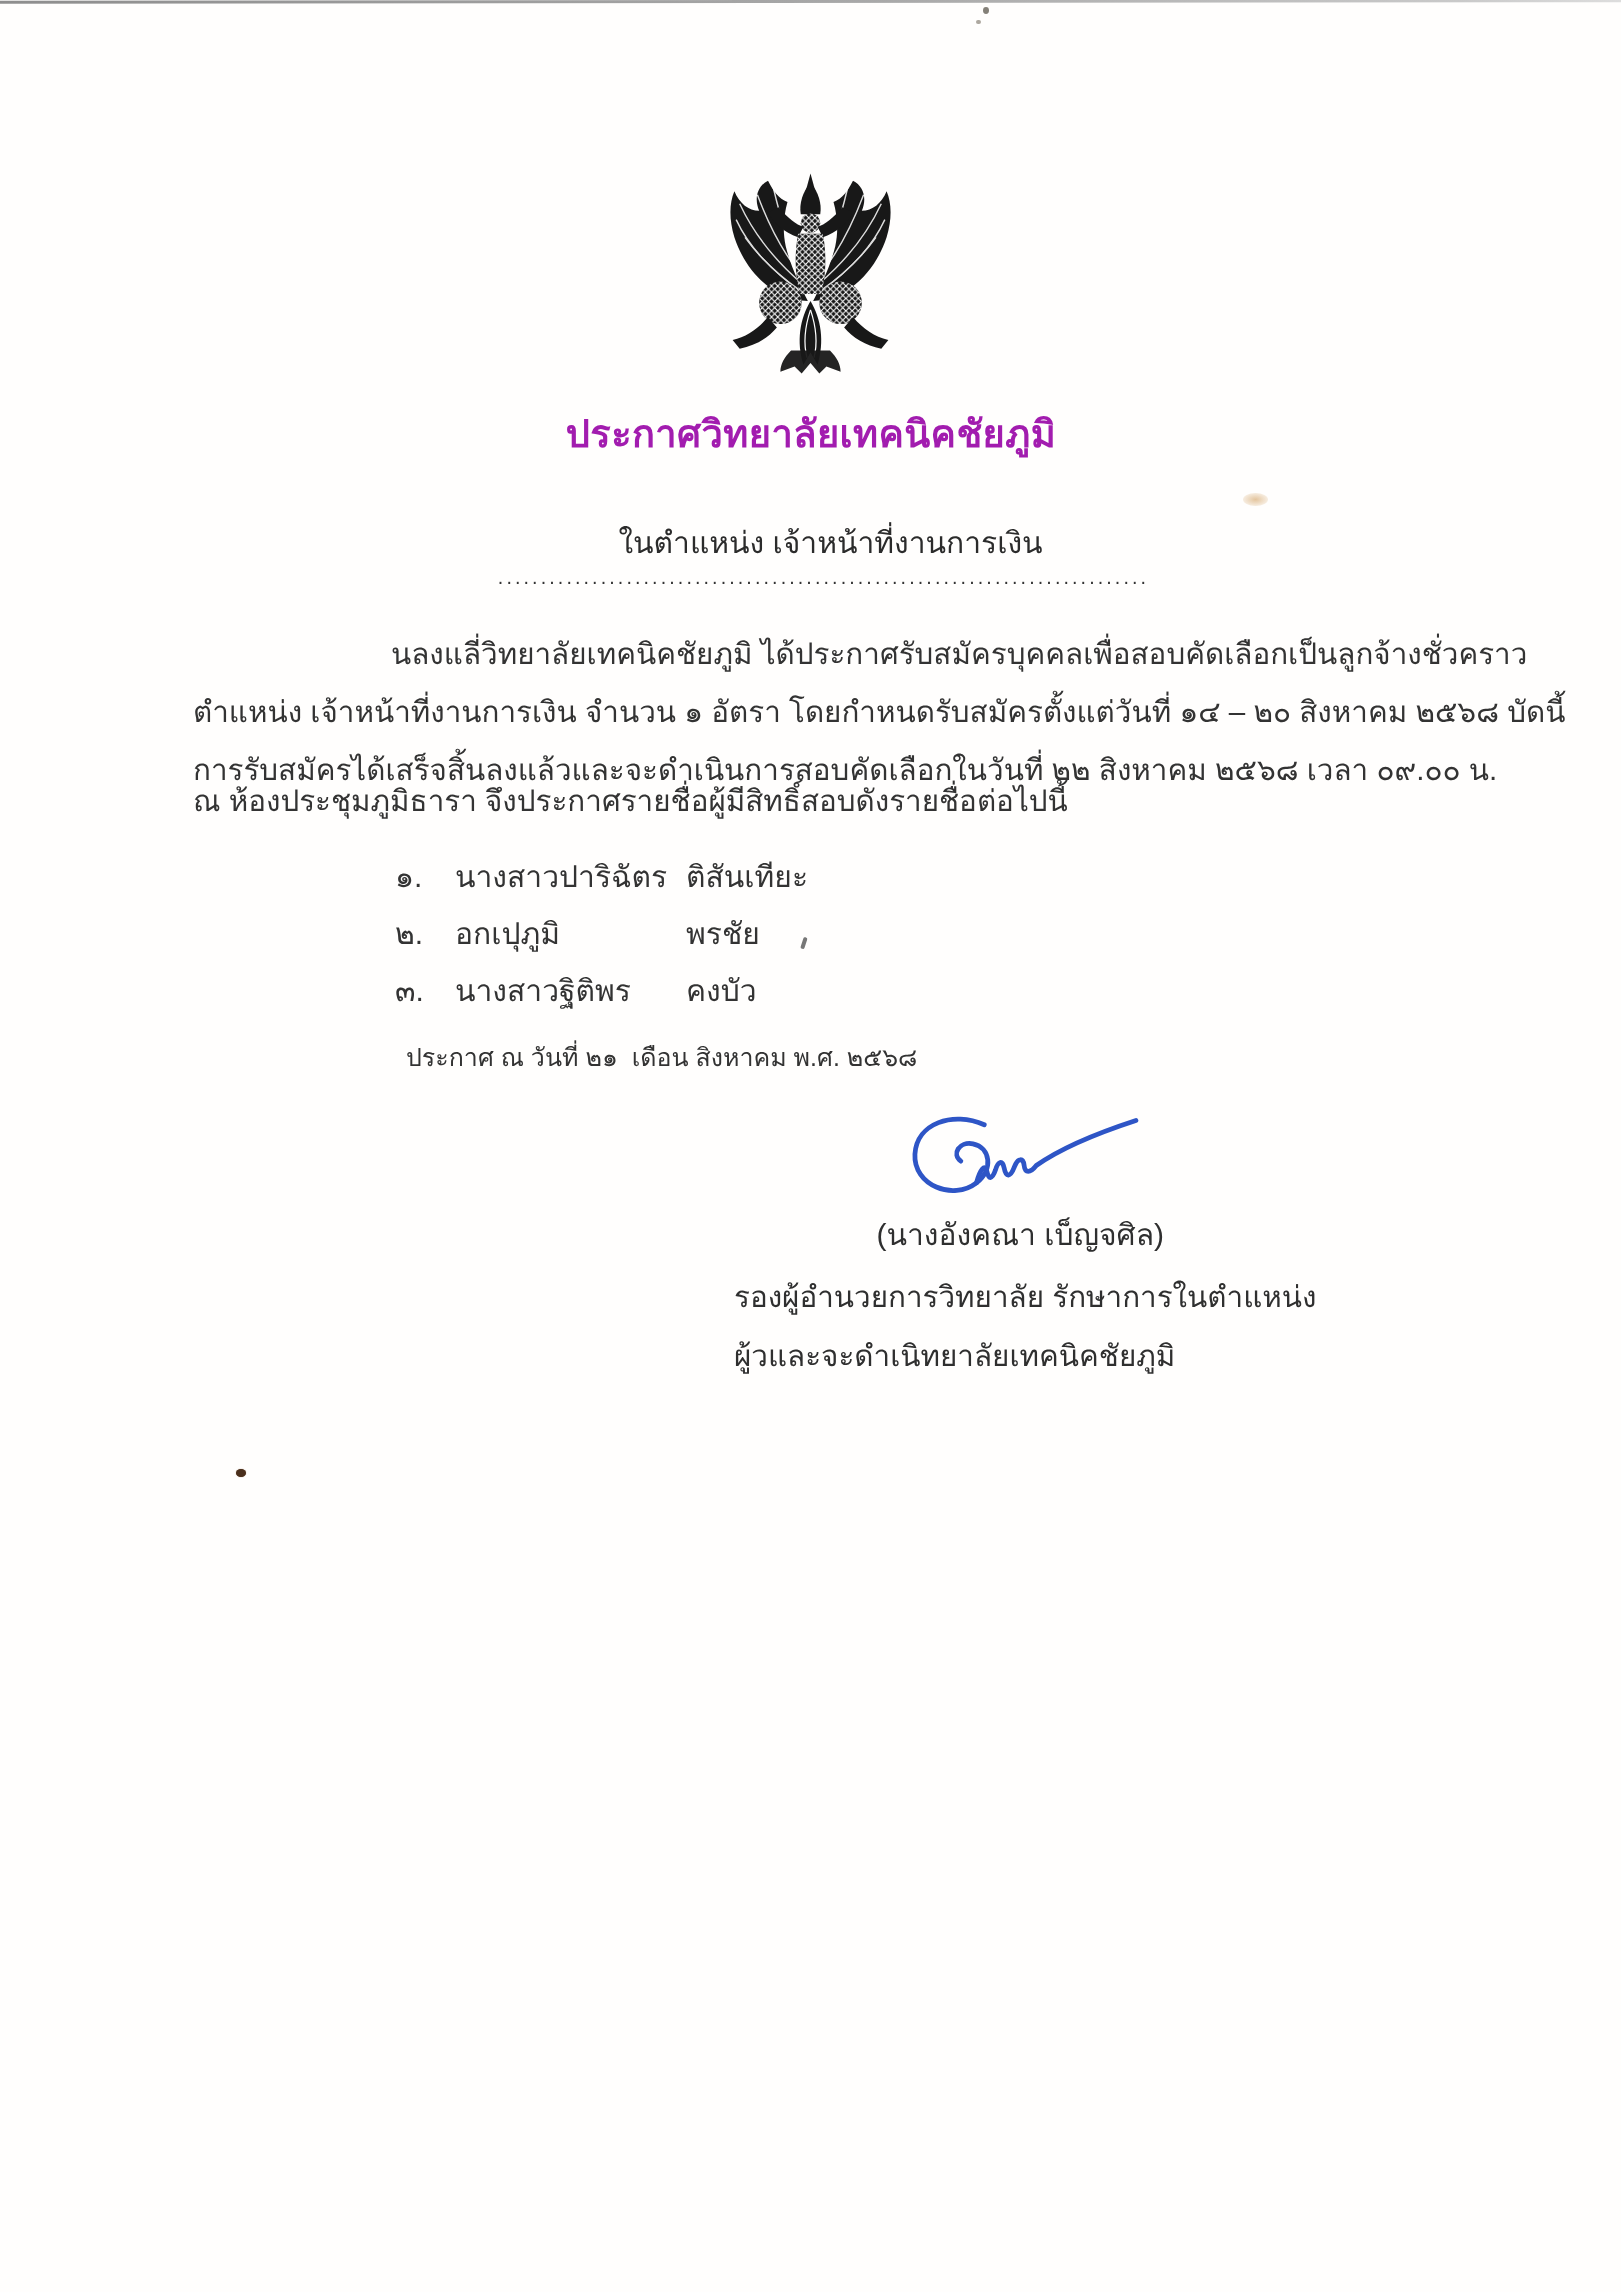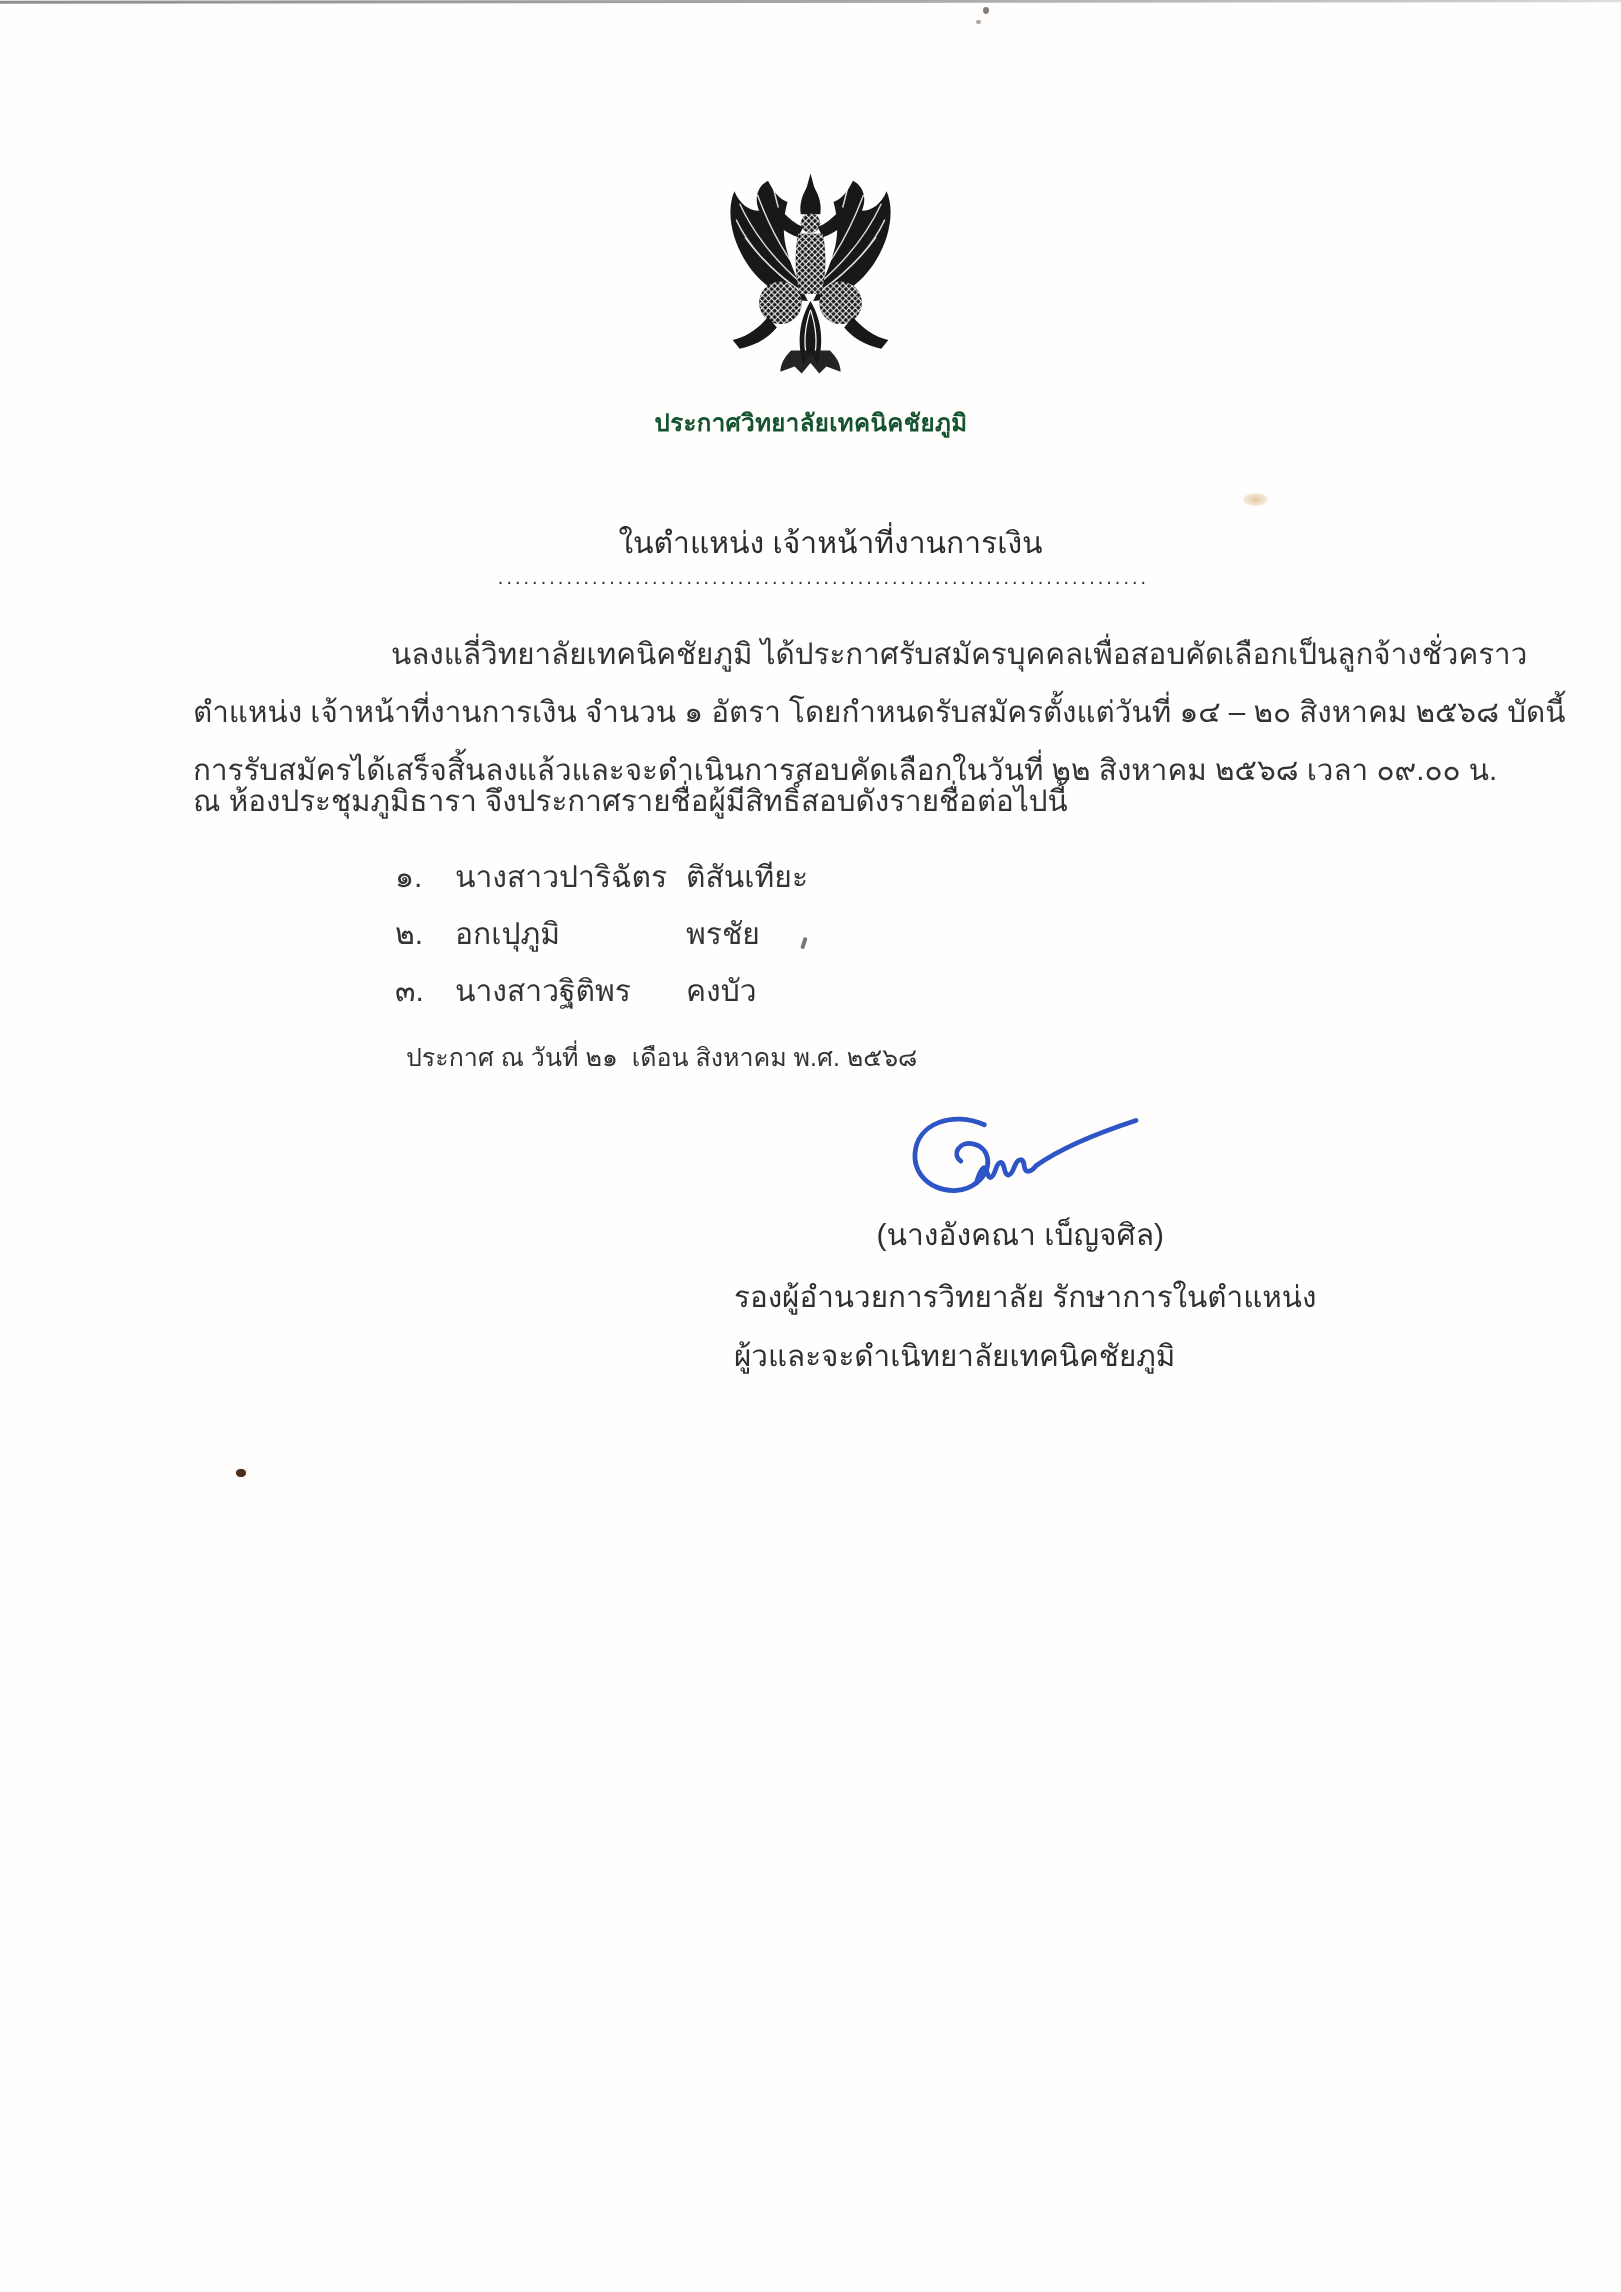--- a/index.html
+++ b/index.html
@@ -7,21 +7,21 @@
     position:relative;
     width:1622px;height:2293px;
     background:#fffefd;
     font-family:"Liberation Sans", sans-serif;
     color:#2e2e2e;
     overflow:hidden;
   }
   .abs{position:absolute;}
   .t-line{white-space:pre;}
   .centered{left:0;right:0;text-align:center;}
-  .doc-title{font-size:24px;font-weight:bold;color:#14532d;letter-spacing:0.4px;}
+  .doc-title{font-size:38px;font-weight:bold;color:#a21caf;letter-spacing:0.4px;}
   .subject-line{font-size:30px;color:#2b2b2b;}
   .subject-label{font-weight:bold;margin-right:38px;color:#1f1f1f;}
   .position-line{font-size:30px;color:#2b2b2b;}
   .dotted-divider{font-size:19.7px;letter-spacing:3.1px;color:#333;}
   .body-line{font-size:29.6px;color:#333;}
   .list-row{display:flex;height:57px;align-items:flex-start;font-size:30px;color:#333;}
   .col-no{width:60px;}
   .col-name{width:231px;}
   .date-line{font-size:25px;color:#333;}
   .signer-block{width:430px;text-align:center;}

